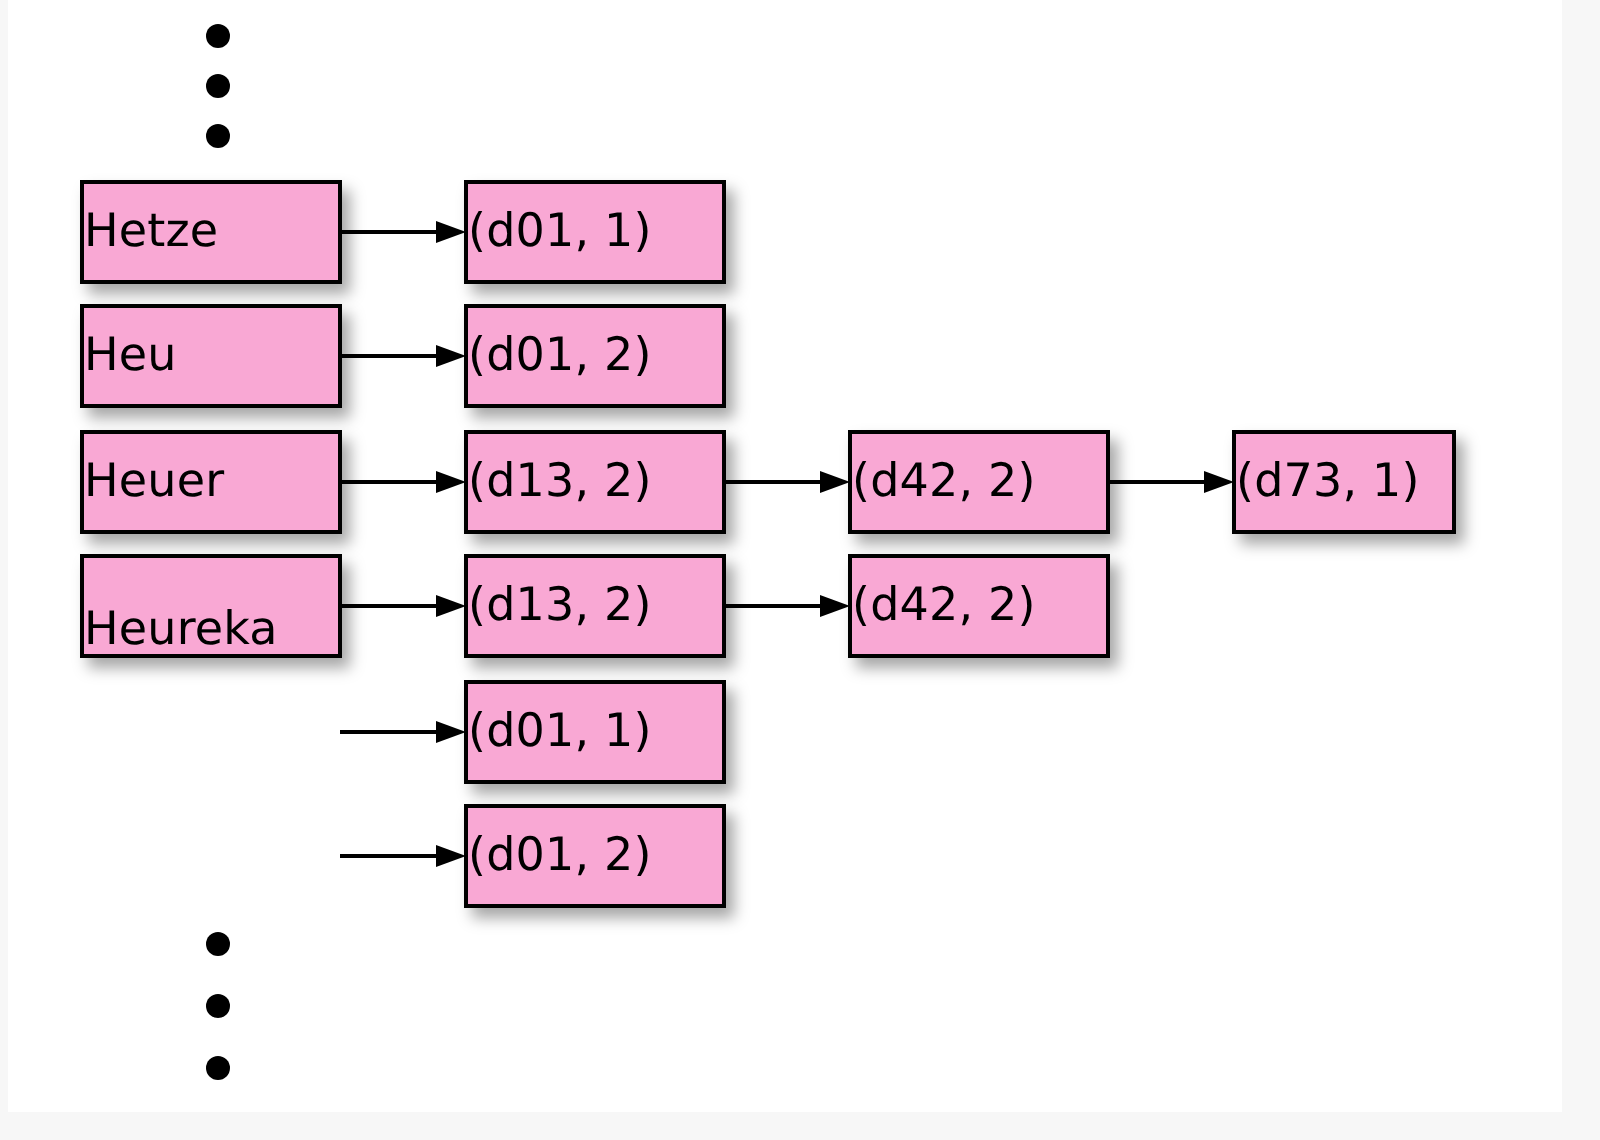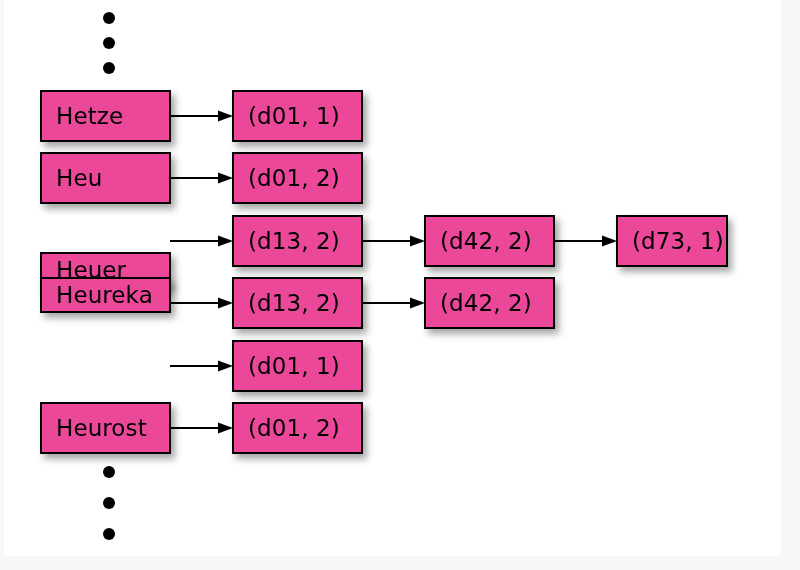--- a/index.html
+++ b/index.html
@@ -17,25 +17,24 @@
     position: absolute;
     left: 4px;
     top: 0px;
     width: 777px;
     height: 556px;
     background: #ffffff;
   }
   .node {
     position: absolute;
     box-sizing: border-box;
-    background: #ec4899;
+    background: #f9a8d4;
     border: 2px solid #000000;
     display: flex;
     align-items: center;
-    padding-left: 14px;
     font-size: 23px;
     line-height: 1;
     color: #000000;
     letter-spacing: 0.1px;
     box-shadow: 4px 5px 7px rgba(0,0,0,0.35);
     white-space: nowrap;
   }
   .node .label {
     display: block;
   }
@@ -66,28 +65,25 @@
     <span class="dot" style="left:99px; top:37px;"></span>
     <span class="dot" style="left:99px; top:62px;"></span>
   </div>
 
   <div class="node" style="left:36px; top:90px; width:131px; height:52px;">
     <span class="label">Hetze</span>
   </div>
   <div class="node" style="left:36px; top:152px; width:131px; height:52px;text-align:right;">
     <span class="label">Heu</span>
   </div>
-  <div class="node" style="left:36px; top:215px; width:131px; height:36px;margin-top:37px;">
+  <div class="node" style="left:36px; top:215px; width:131px; height:52px;">
     <span class="label">Heuer</span>
   </div>
-  <div class="node" style="left:36px; top:277px; width:131px; height:36px;">
+  <div class="node" style="left:36px; top:277px; width:131px; height:52px;align-items:flex-end;">
     <span class="label">Heureka</span>
-  </div>
-  <div class="node" style="left:36px; top:402px; width:131px; height:52px;">
-    <span class="label">Heurost</span>
   </div>
 
   <div class="node" style="left:228px; top:90px; width:131px; height:52px;">
     <span class="label">(d01, 1)</span>
   </div>
   <div class="node" style="left:228px; top:152px; width:131px; height:52px;">
     <span class="label">(d01, 2)</span>
   </div>
   <div class="node" style="left:228px; top:215px; width:131px; height:52px;">
     <span class="label">(d13, 2)</span>

